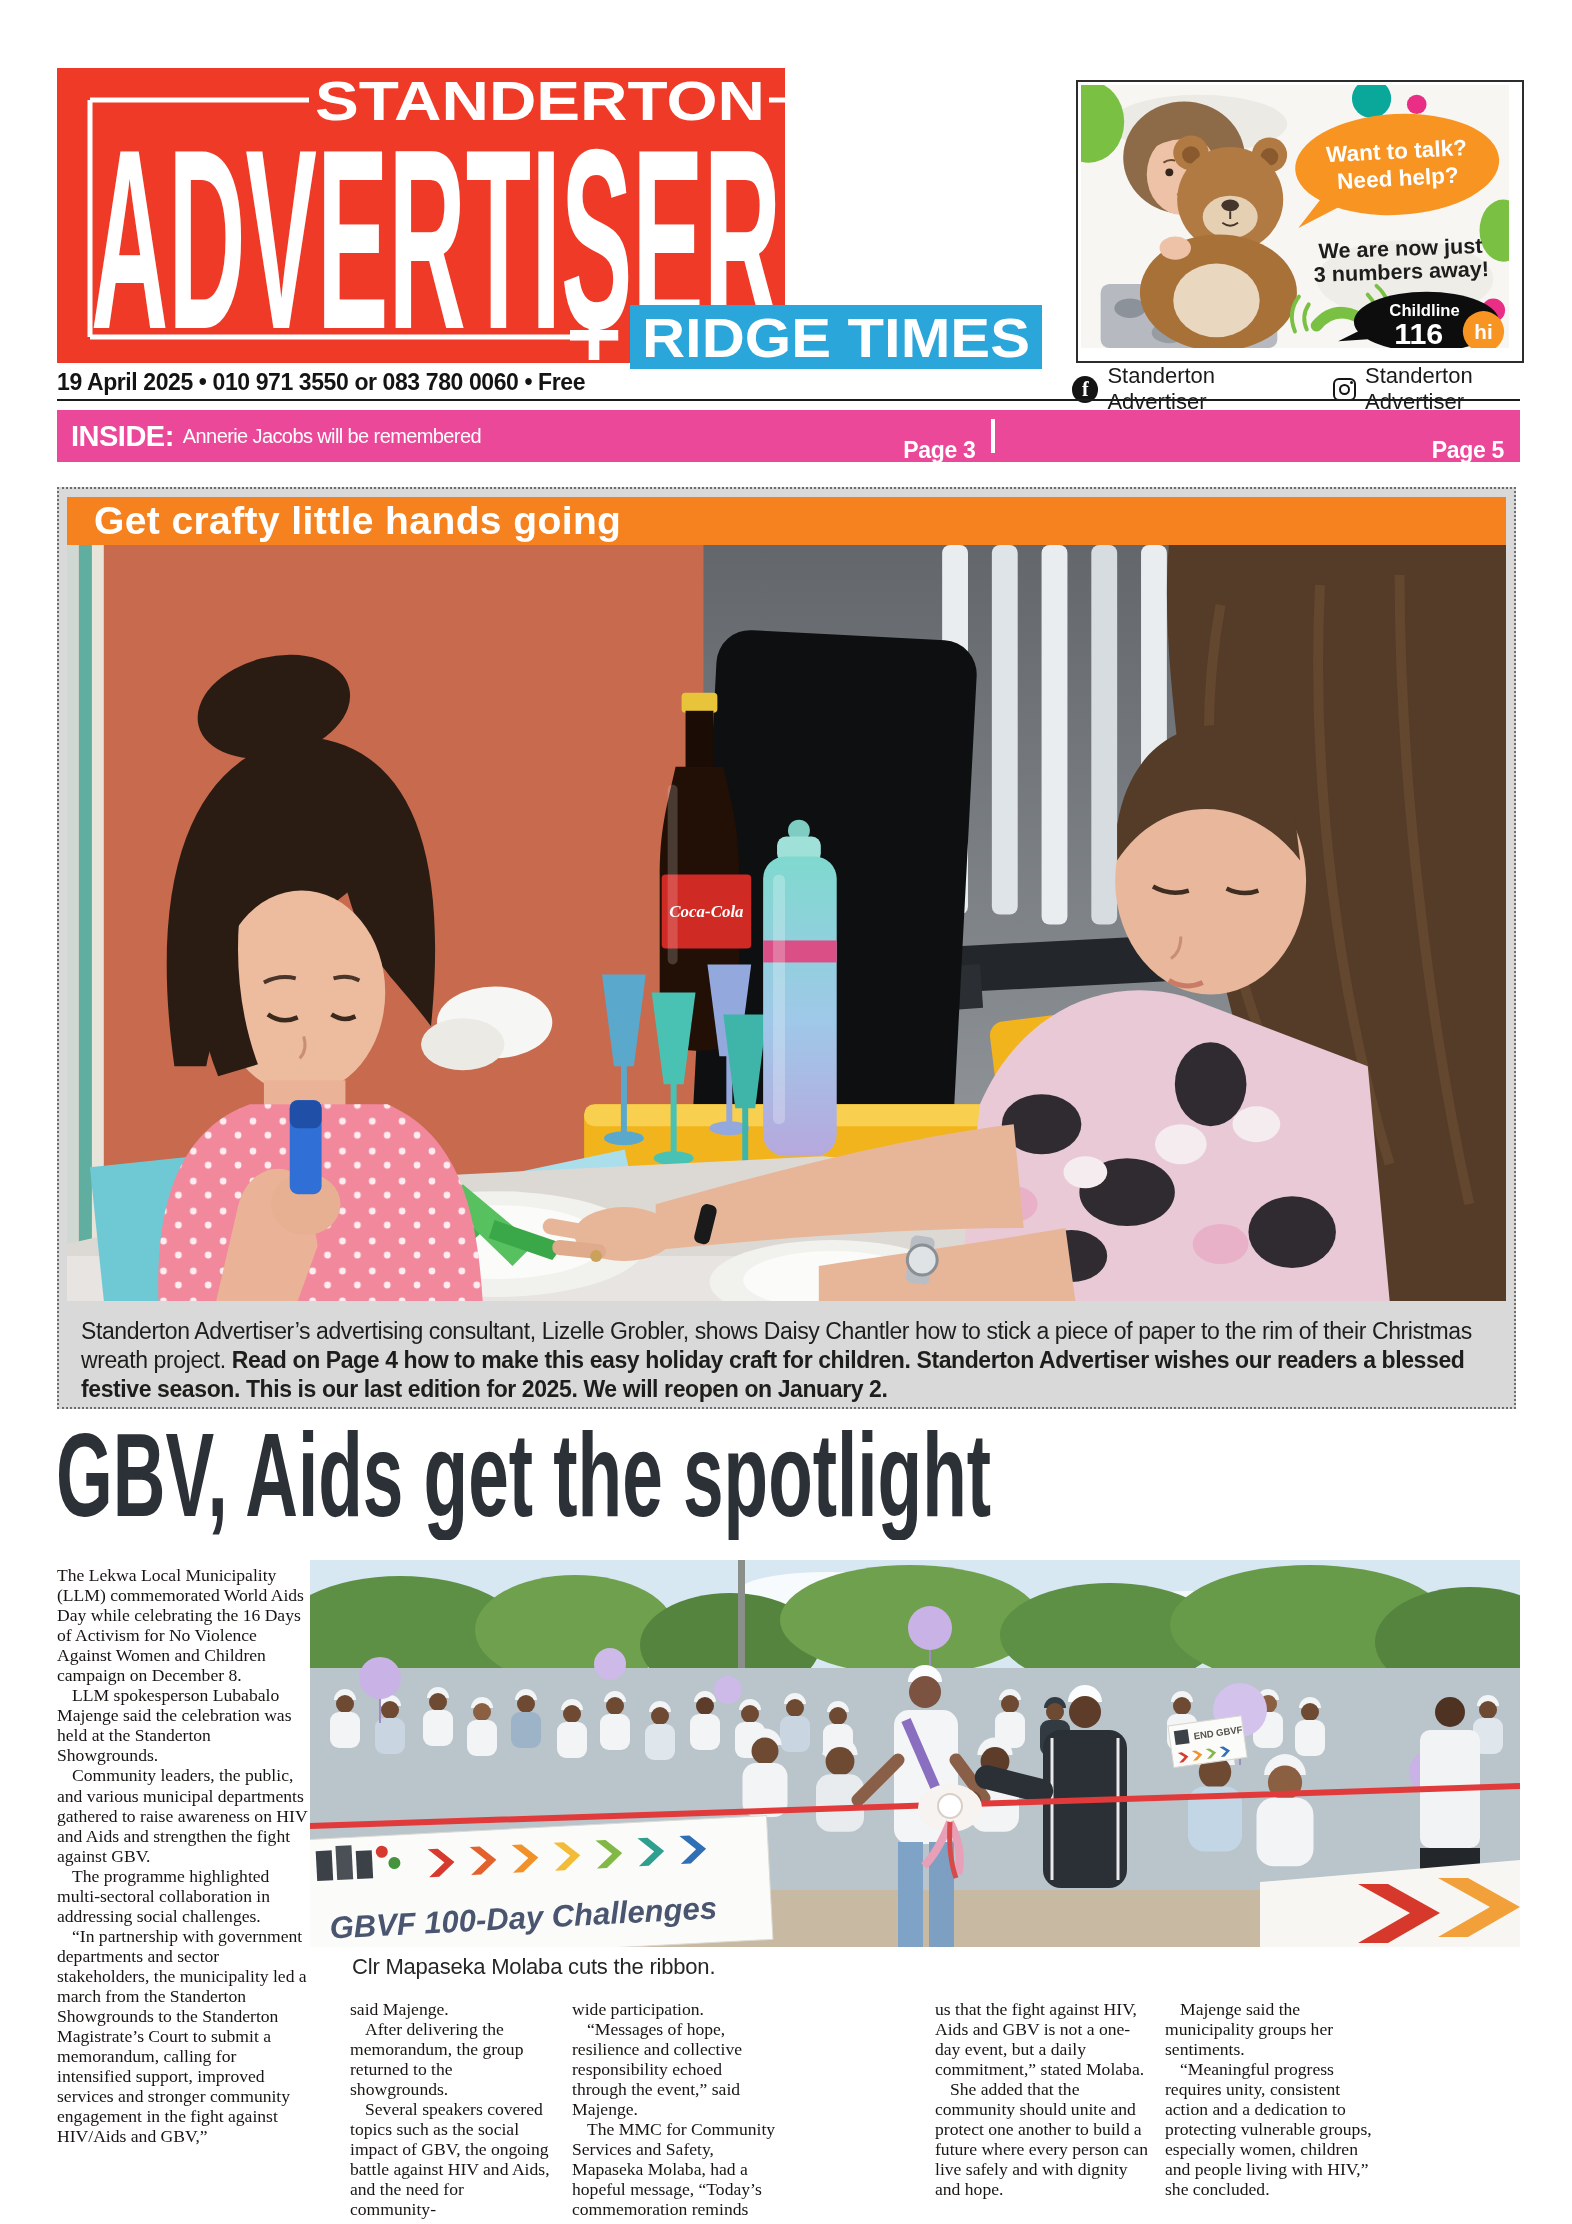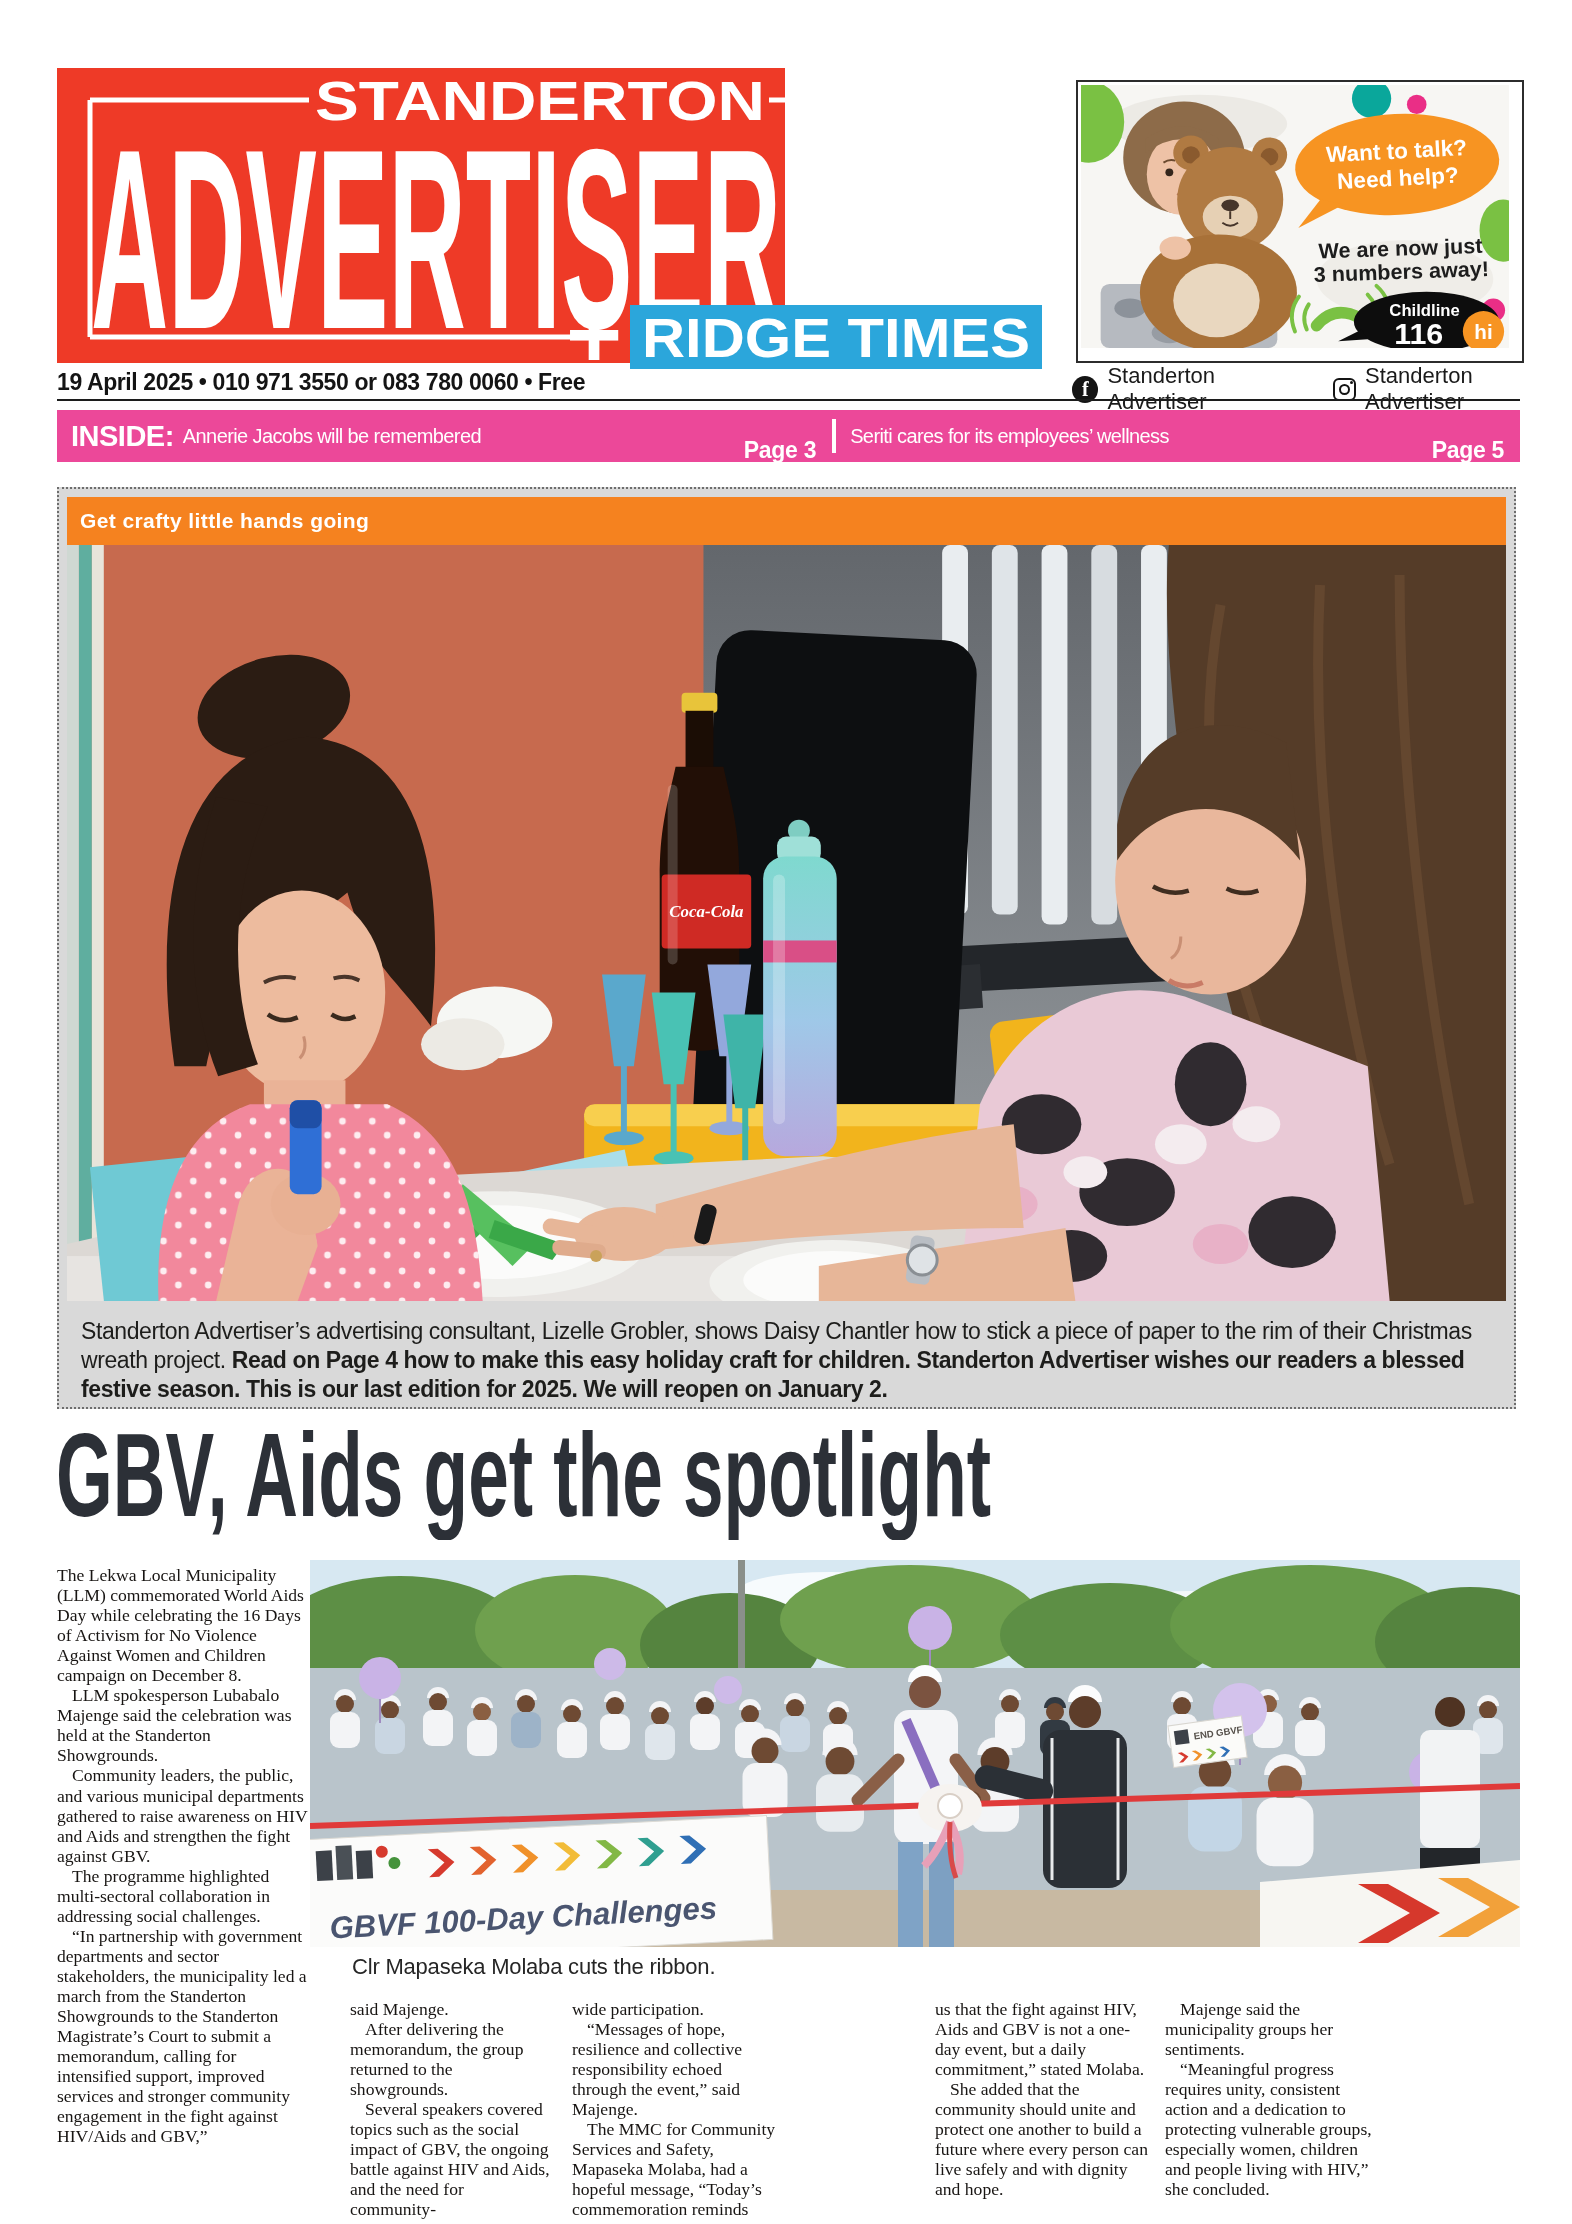--- a/index.html
+++ b/index.html
@@ -20,21 +20,21 @@
   
   .inside{left:57px;top:410px;width:1463px;height:52px;background:#ec4899;color:#fff;
           display:flex;align-items:center;}
   .inside .lbl{font-size:29px;font-weight:bold;margin-left:14px;letter-spacing:-.5px;}
   .inside .itm{font-size:20px;letter-spacing:-.6px;margin-left:9px;}
   .inside .pg{font-size:23px;font-weight:bold;letter-spacing:-.3px;margin-top:28px;}
   .inside .div{width:4px;height:34px;background:#fff;margin:0 14px 0 16px;}
   
   .craftbox{left:57px;top:487px;width:1455px;height:918px;background:#d9d9d9;border:2px dotted #6d6d6d;}
   .orangebar{left:8px;top:8px;width:1439px;height:48px;background:#f5821f;color:#fff;
-             font-size:21px;font-weight:bold;letter-spacing:.4px;line-height:48px;padding-left:13px;box-sizing:border-box;}
+             font-size:39px;font-weight:bold;letter-spacing:.4px;line-height:48px;padding-left:27px;box-sizing:border-box;}
   .caption1{left:8px;top:816px;width:1439px;box-sizing:border-box;padding:12px 14px;
             font-size:23px;line-height:29px;color:#1d1d1b;letter-spacing:-.4px;}
   
   .headline-svg{left:52px;top:1408px;}
   
   .bodycol{font-family:"Liberation Serif",serif;font-size:17.6px;line-height:1.14;color:#181513;}
   .bodycol p{margin:0;text-indent:15px;}
   .bodycol p:first-child{text-indent:0;}
   .bodycol[data-indent-first="true"] p:first-child{text-indent:15px;}
   .caption2{left:352px;top:1954px;font-size:22px;color:#262626;letter-spacing:-.2px;}
@@ -124,21 +124,20 @@
         <text x="410" y="262" text-anchor="middle" font-family="Liberation Sans, sans-serif" font-weight="bold" font-size="21" fill="#fff">hi</text>
       </g>
     </svg>
   </div>
 
   <div class="abs inside">
     <span class="lbl">INSIDE:</span>
     <span class="itm">Annerie Jacobs will be remembered</span>
     <span class="pg" style="margin-left:auto;">Page 3</span>
     <span class="div"></span>
-    <span class="itm" style="margin-left:0;">Seriti  cares for its employees’ wellness</span>
     <span class="pg" style="margin-left:auto;margin-right:16px;">Page 5</span>
   </div>
 
   <div class="abs craftbox">
     <div class="abs orangebar">
       <span>Get crafty little hands going</span>
     </div>
 
     <svg class="abs" style="left:8px;top:56px;" width="1439" height="756" viewBox="0 0 1447 757" preserveAspectRatio="none">
       <defs>

